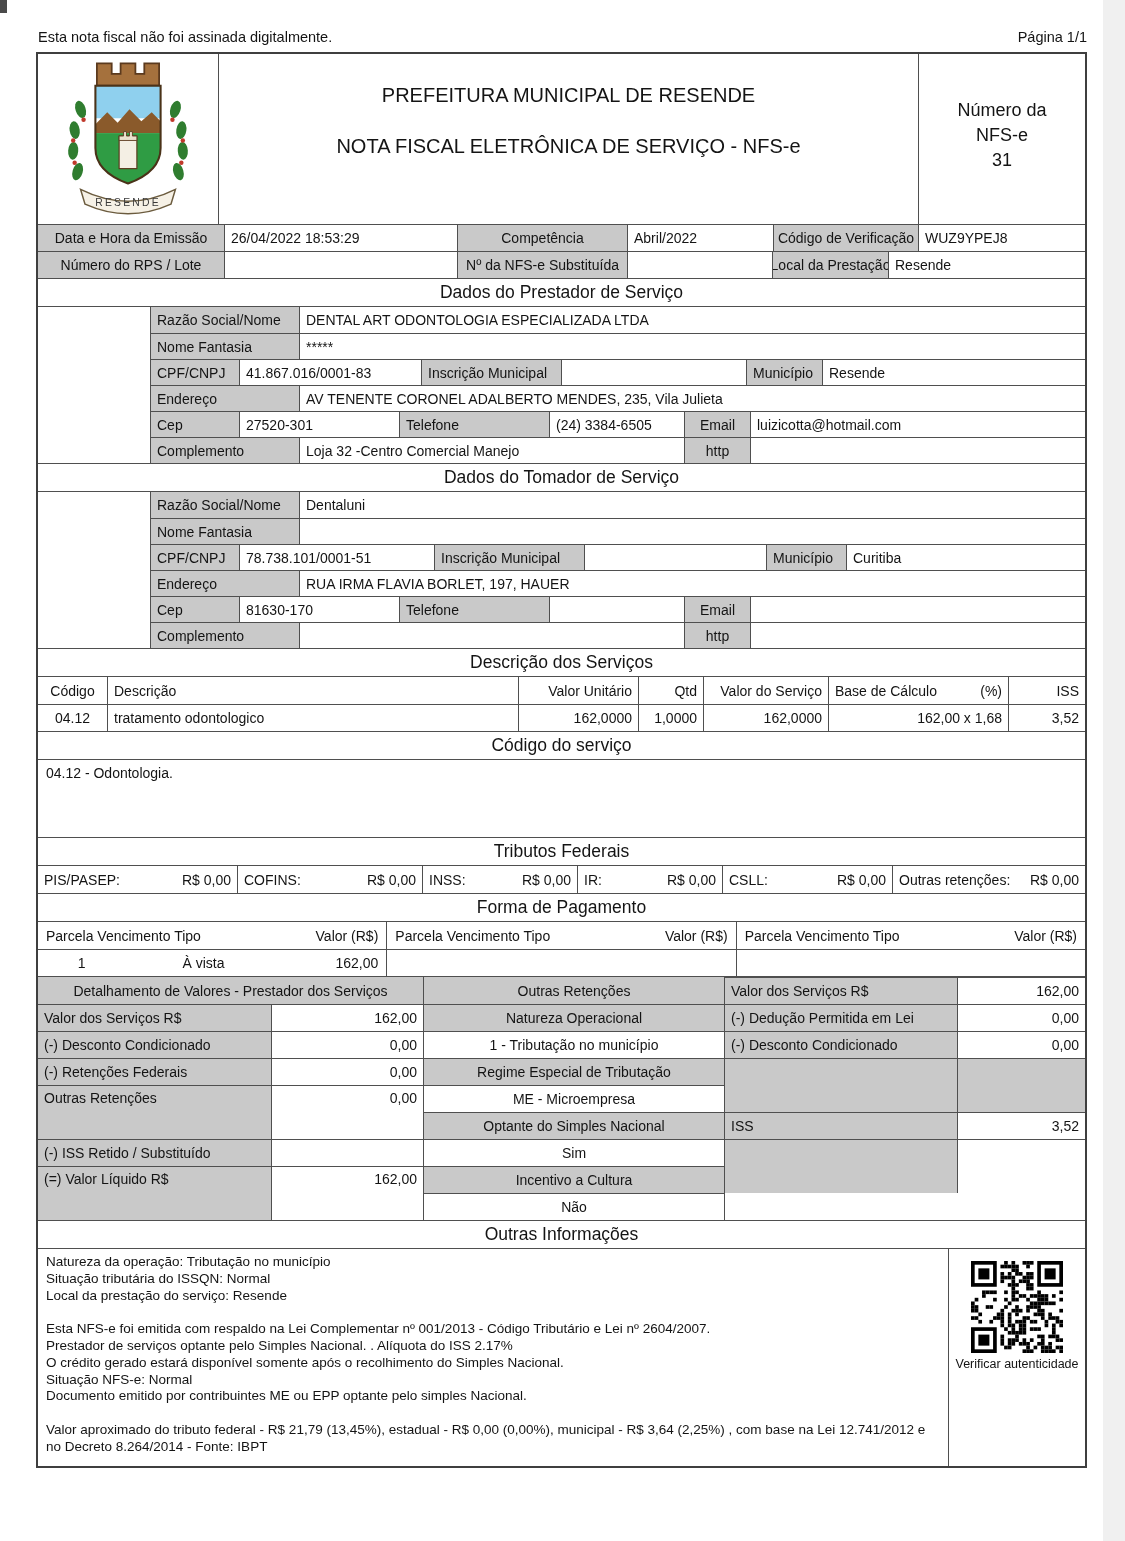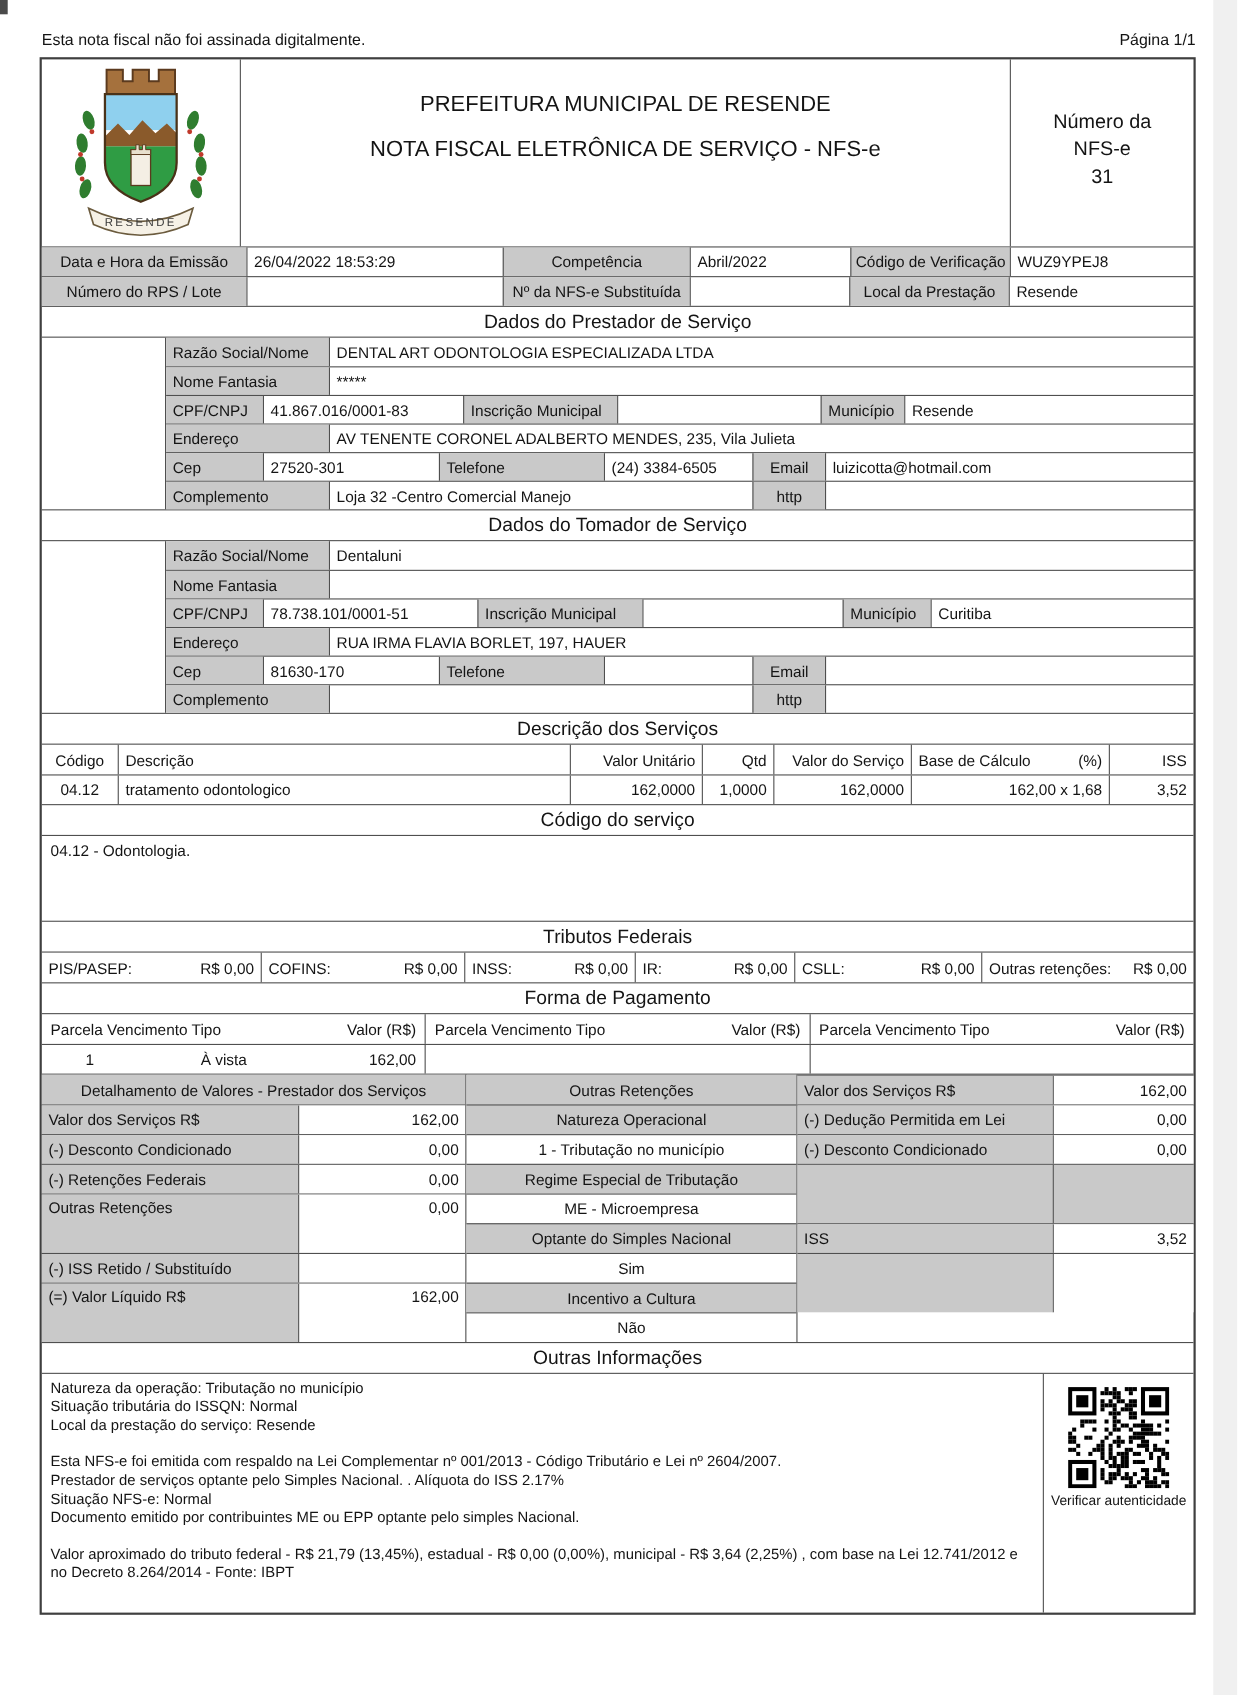--- a/index.html
+++ b/index.html
@@ -16,21 +16,21 @@
   .lbl{background:#c9c9c9;justify-content:center;text-align:center;}
   .lbl-l{background:#c9c9c9;justify-content:flex-start;}
   .right{justify-content:flex-end;}
   .center{justify-content:center;}
   .grow{flex:1;}
   .tbar{height:28px;}
   .tbar .c{flex:1;justify-content:center;font-size:17.5px;padding:0;}.h27{height:27px}.h28{height:28px}.h54{height:54px}
   
   .hdr{height:170px;}
   .hdr-logo{width:180px;justify-content:center;}
-  .hdr-title{flex:1;flex-direction:column;justify-content:flex-start;align-items:center;padding-top:30px;gap:18px;font-size:20px;white-space:normal;}
+  .hdr-title{flex:1;flex-direction:column;justify-content:flex-start;align-items:center;padding-top:30px;gap:28px;font-size:20px;white-space:normal;}
   .hdr-num{width:167px;flex-direction:column;justify-content:flex-start;align-items:center;padding-top:44px;font-size:18px;line-height:25px;white-space:normal;}
   
   .sec{box-sizing:border-box;}
   .spacer{width:112px;}
   .sec-rows{flex:1;border-left:1px solid #4f4f4f;display:flex;flex-direction:column;}
   .ir{display:flex;height:26px;border-top:1px solid #4f4f4f;box-sizing:border-box;}
   .ir:first-child{border-top:none;}
   .ir .c:first-child{border-left:none;}
   
   .codebox{height:78px;align-items:flex-start;padding:5px 8px;}
@@ -131,21 +131,21 @@
       <div class="c lbl" style="width:170px">Competência</div>
       <div class="c" style="width:146px">Abril/2022</div>
       <div class="c lbl" style="width:145px">Código de Verificação</div>
       <div class="c grow">WUZ9YPEJ8</div>
     </div>
     <div class="r h27">
       <div class="c lbl" style="width:186px">Número do RPS / Lote</div>
       <div class="c" style="width:233px"></div>
       <div class="c lbl" style="width:170px">Nº da NFS-e Substituída</div>
       <div class="c" style="width:145px"></div>
-      <div class="c lbl" style="width:145px">Local da Prestação</div>
+      <div class="c lbl" style="width:116px">Local da Prestação</div>
       <div class="c grow">Resende</div>
     </div>
 
     <div class="r tbar">
       <div class="c">Dados do Prestador de Serviço</div>
     </div>
     <div class="r sec">
       <div class="spacer"></div>
       <div class="sec-rows">
         <div class="ir">
@@ -388,20 +388,21 @@
       <div class="c">Outras Informações</div>
     </div>
     <div class="r oi">
       <div class="oi-text">
         <div class="oi-line">Natureza da operação: Tributação no município</div>
         <div class="oi-line">Situação tributária do ISSQN: Normal</div>
         <div class="oi-line">Local da prestação do serviço: Resende</div>
         <div class="oi-line"></div>
         <div class="oi-line">Esta NFS-e foi emitida com respaldo na Lei Complementar nº 001/2013 - Código Tributário e Lei nº 2604/2007.</div>
         <div class="oi-line">Prestador de serviços optante pelo Simples Nacional. . Alíquota do ISS 2.17%</div>
+        <div class="oi-line">O crédito gerado estará disponível somente após o recolhimento do Simples Nacional.</div>
         <div class="oi-line">Situação NFS-e: Normal</div>
         <div class="oi-line">Documento emitido por contribuintes ME ou EPP optante pelo simples Nacional.</div>
         <div class="oi-line"></div>
         <div class="oi-line">Valor aproximado do tributo federal - R$ 21,79 (13,45%), estadual - R$ 0,00 (0,00%), municipal - R$ 3,64 (2,25%) , com base na Lei 12.741/2012 e no Decreto 8.264/2014 - Fonte: IBPT</div>
       </div>
       <div class="oi-qr">
         <svg id="qr" width="92" height="92" viewBox="0 0 92 92">
             <rect width="92" height="92" fill="#fff"></rect>
             <g fill="#000">
               <rect x="33.12" y="0.00" width="3.68" height="3.68"></rect>

